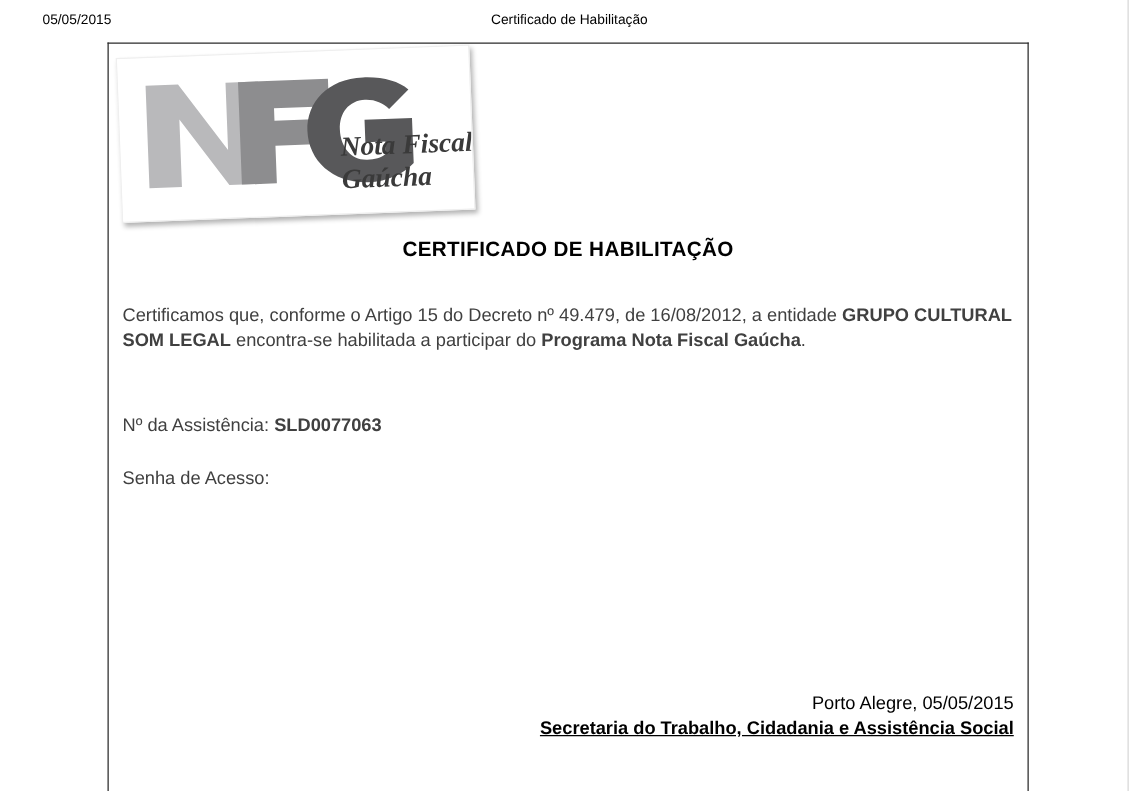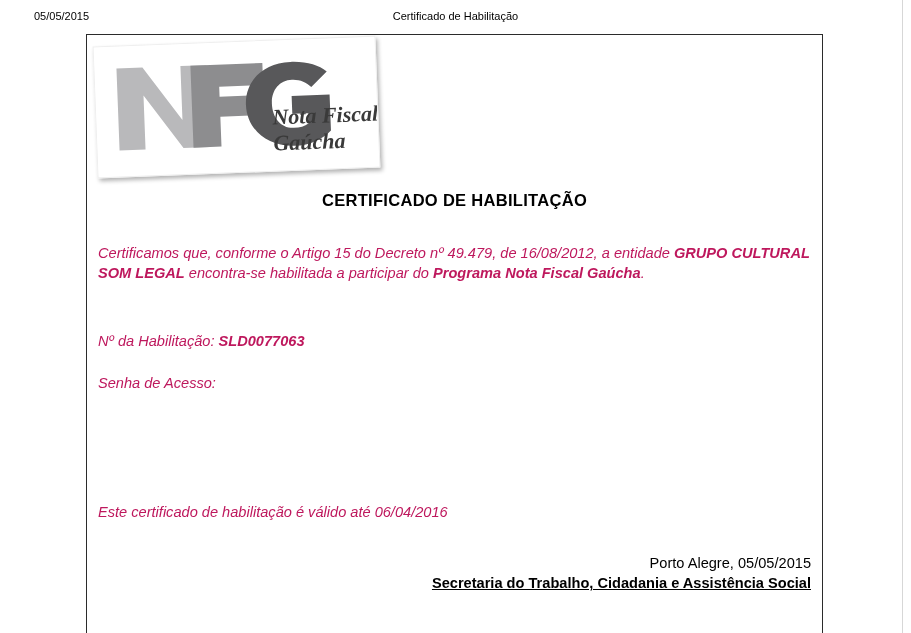--- a/index.html
+++ b/index.html
@@ -108,22 +108,21 @@
     font-weight: bold;
     letter-spacing: 0.3px;
   }
 
   .body-text {
     position: absolute;
     left: 11px;
     width: 715px;
     font-size: 14.6px;
     line-height: 20px;
-    color: #be185d;
-    font-style: italic;
+    color: #404040;
   }
   .body-text b { font-weight: bold; }
 
   .p-certificamos { top: 208px; }
   .p-habilitacao  { top: 296px; }
   .p-senha        { top: 338px; }
   .p-etapa        { top: 417px; }
   .p-validade     { top: 467px; }
 
   .signature {
@@ -167,27 +166,26 @@
       </div>
     </div>
 
     <div class="cert-title">CERTIFICADO DE HABILITAÇÃO</div>
 
     <div class="body-text p-certificamos">
       <span>Certificamos que, conforme o Artigo 15 do Decreto nº 49.479, de 16/08/2012, a entidade </span><b>GRUPO CULTURAL SOM LEGAL</b><span> encontra-se habilitada a participar do </span><b>Programa Nota Fiscal Gaúcha</b><span>.</span>
     </div>
 
     <div class="body-text p-habilitacao">
-      <span>Nº da Habilitação: </span><b>SLD0077063</b>
+      <span>Nº da Assistência: </span><b>SLD0077063</b>
     </div>
 
     <div class="body-text p-senha">
       <span>Senha de Acesso:</span><span></span>
     </div>
 
 
-    <div class="body-text p-validade">Este certificado de habilitação é válido até 06/04/2016</div>
 
     <div class="signature sig-city">Porto Alegre, 05/05/2015</div>
     <div class="signature sig-org">Secretaria do Trabalho, Cidadania e Assistência Social</div>
 
   </div>
 </div>
 
 </body></html>

